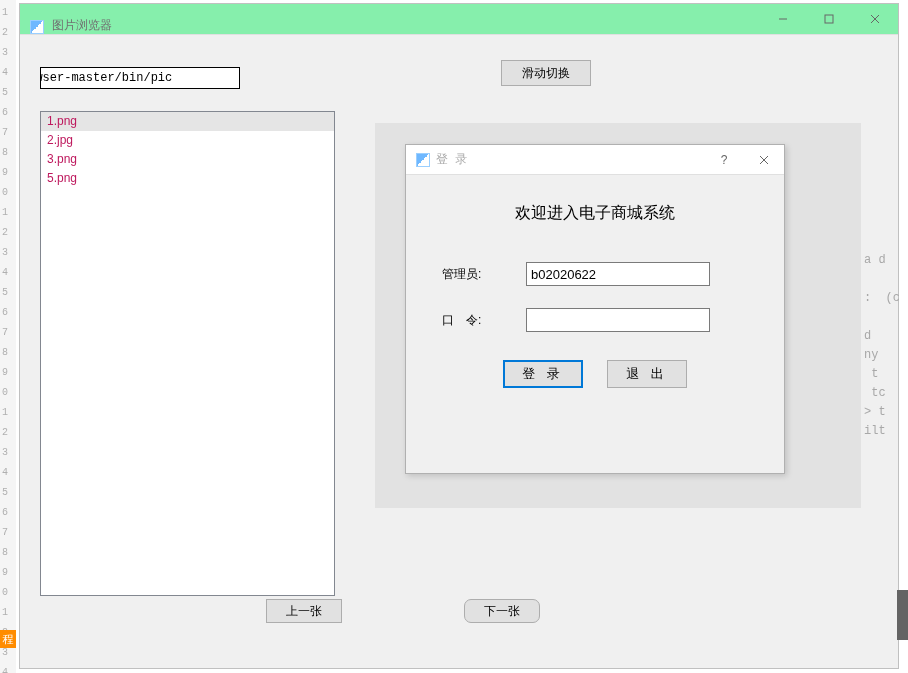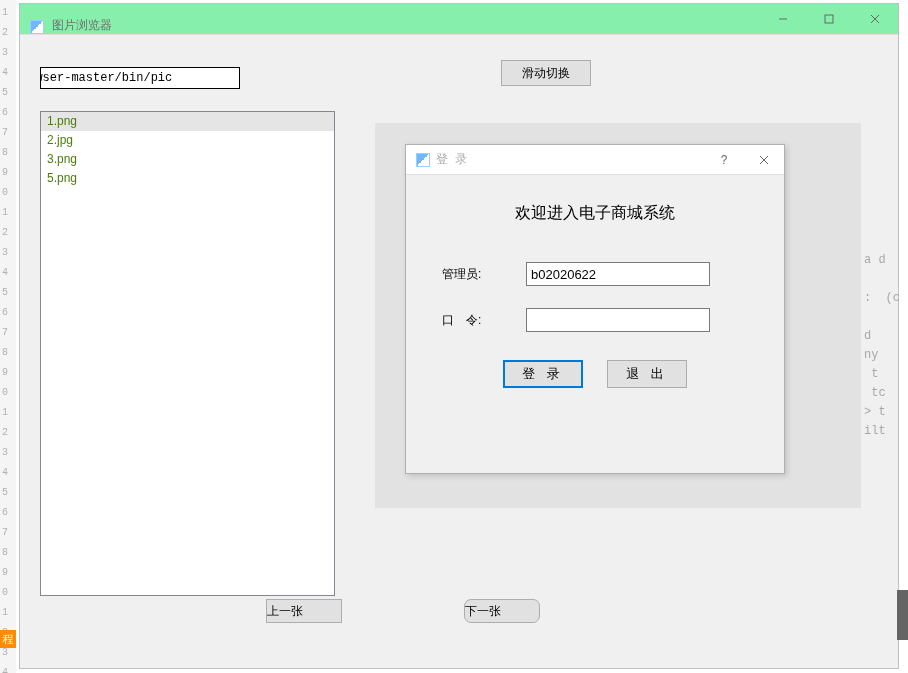--- a/index.html
+++ b/index.html
@@ -123,21 +123,21 @@
       width: 295px; height: 485px;
       background: #fff;
       border: 1px solid #828790;
       overflow: auto;
     }
     .file-item {
       height: 19px;
       line-height: 19px;
       padding-left: 6px;
       font-size: 12px;
-      color: #4d7c0f;
+      color: #be185d;
     }
     .file-item.selected { background: #e5e5e5; }
 
     
     .picture-area {
       position: absolute;
       left: 355px; top: 88px;
       width: 486px; height: 385px;
       background: #e2e2e2;
     }
@@ -155,21 +155,21 @@
       margin-left: 16px;
     }
 
     
     .prev-btn, .next-btn {
       position: absolute;
       top: 564px;
       width: 76px; height: 24px;
       background: #e1e1e1;
       border: 1px solid #adadad;
-      text-align: left;
+      text-align: center;
       line-height: 22px;
       font-size: 12px;
       color: #000;
     }
     .prev-btn { left: 246px; }
     .next-btn { left: 444px; border-radius: 7px; }
 
     
     .dialog {
       position: absolute;

